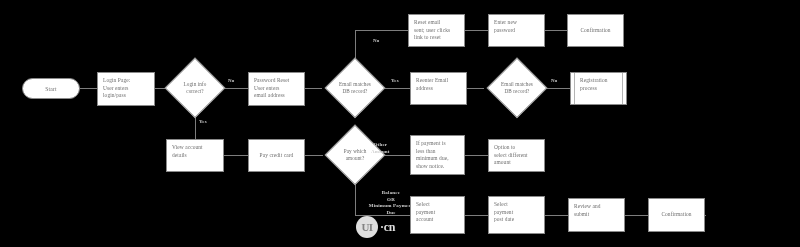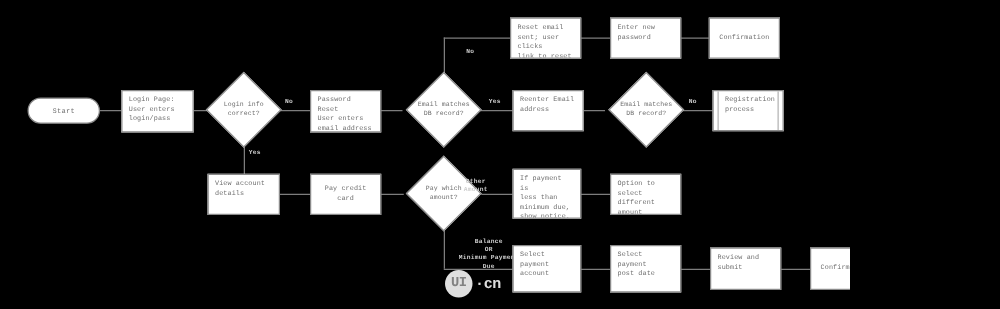--- a/index.html
+++ b/index.html
@@ -6,21 +6,22 @@
     margin: 0;
     padding: 0;
     background: #000000;
   }
   #canvas {
     position: relative;
     width: 680px;
     height: 247px;
     background: #000000;
     overflow: hidden;
-    font-family: Liberation Mono, monospace;
+    font-family: Liberation Serif, serif;
+    padding-left: 26px;
   }
   
   .node {
     position: absolute;
     box-sizing: border-box;
     background: #ffffff;
     border: 1px solid #8a8a8a;
     color: #6e6e6e;
     font-size: 5.4px;
     line-height: 7.6px;

